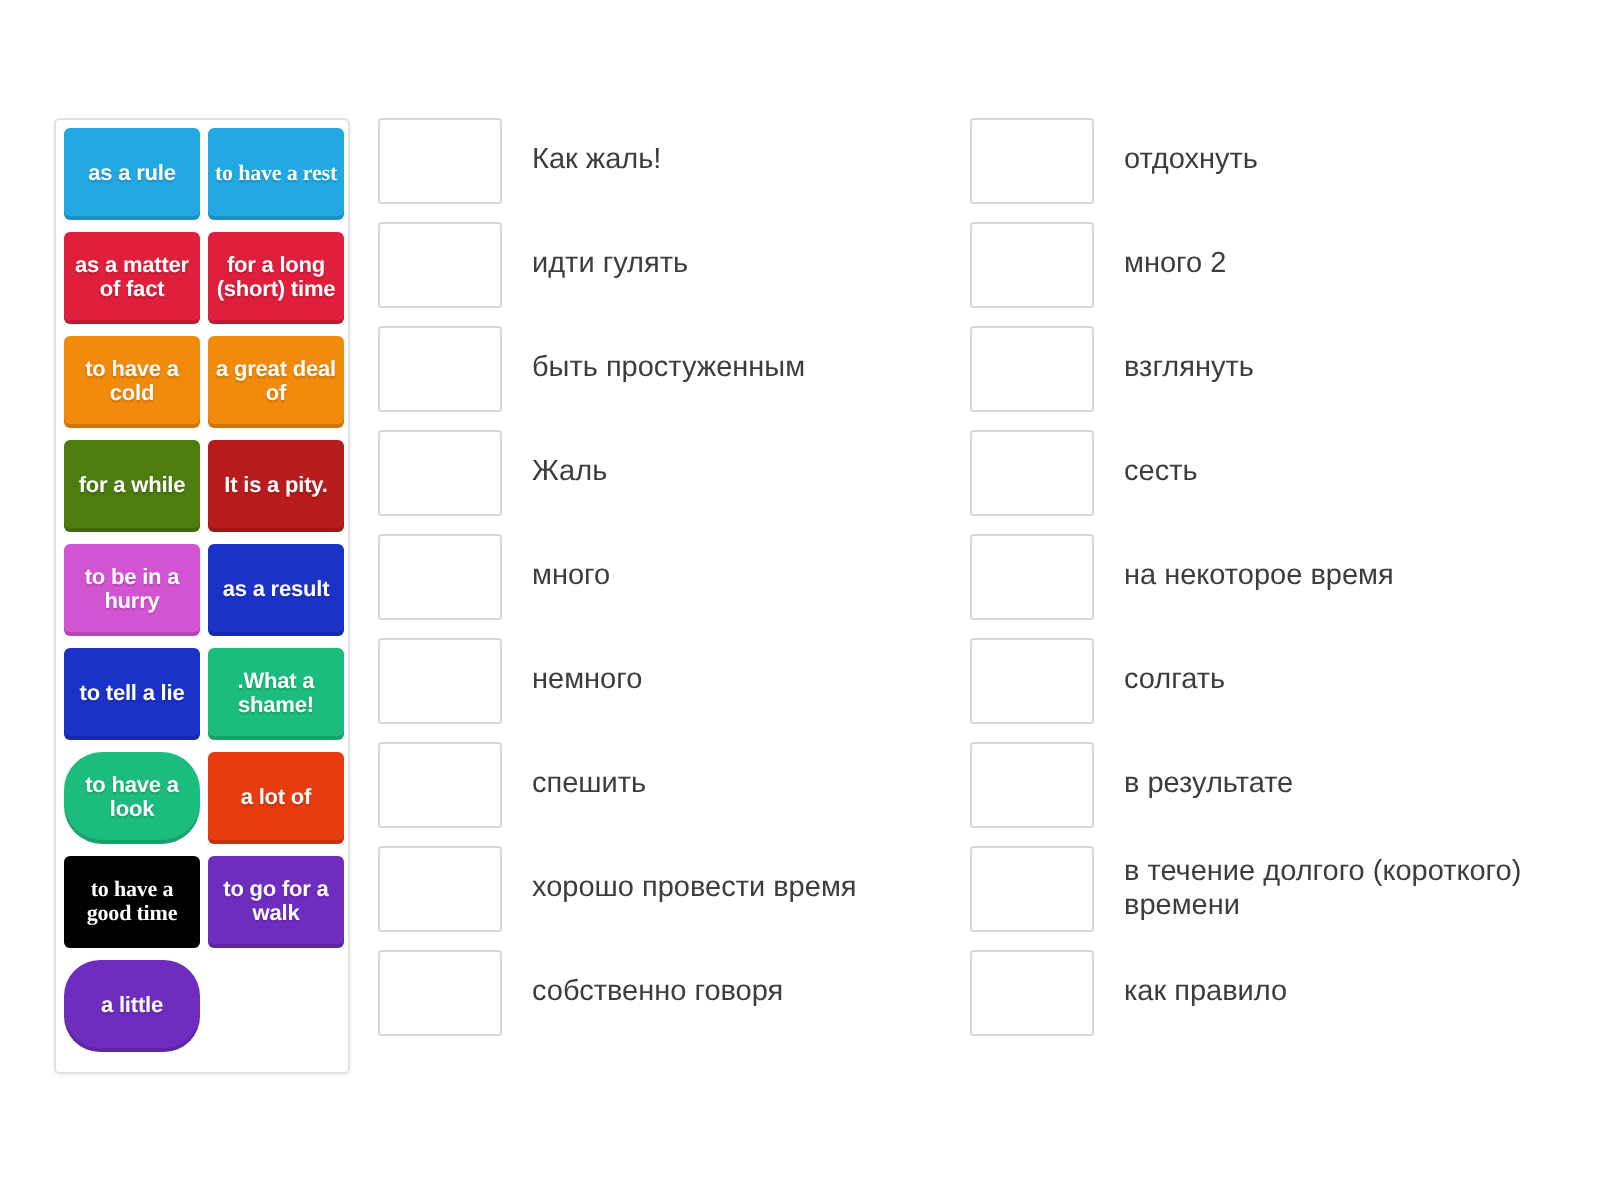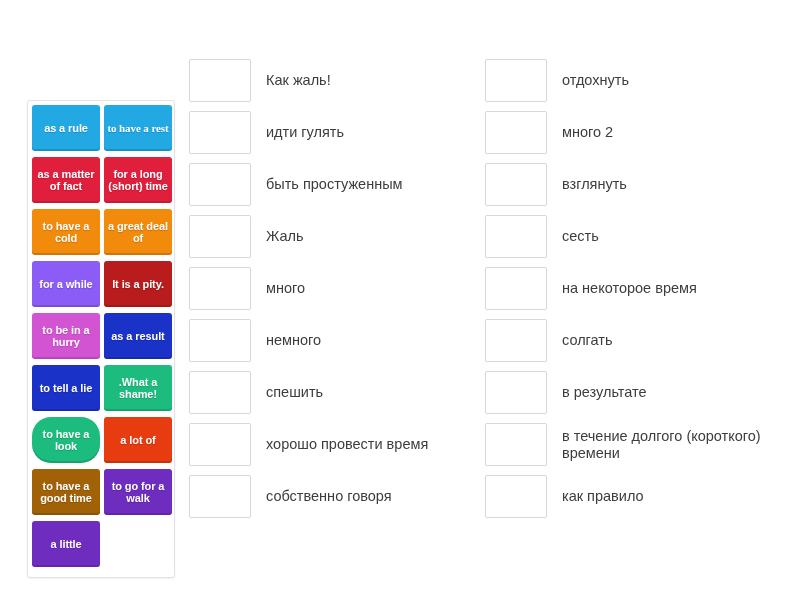--- a/index.html
+++ b/index.html
@@ -26,21 +26,20 @@
     left: 27px;
     top: 59px;
     width: 148px;
     height: 478px;
     box-sizing: border-box;
     background: #ffffff;
     border: 1px solid #e2e2e2;
     border-radius: 3px;
     box-shadow: 0 1px 2px rgba(0,0,0,0.06);
     padding: 4px 3px 3px 4px;
-    margin-top: 41px;
   }
   #tile-grid {
     display: grid;
     grid-template-columns: 68px 68px;
     grid-auto-rows: 46px;
     column-gap: 4px;
     row-gap: 6px;
   }
   .tile {
     box-sizing: border-box;
@@ -102,31 +101,31 @@
 <div id="app">
 
   <div id="tile-panel">
     <div id="tile-grid">
         <div class="tile" style="background: rgb(34, 168, 226);">as a rule</div>
         <div class="tile" style="background: rgb(34, 168, 226); font-family: Liberation Serif, serif;">to have a rest</div>
         <div class="tile" style="background: rgb(224, 31, 61);">as a matter of fact</div>
         <div class="tile" style="background: rgb(224, 31, 61);">for a long (short) time</div>
         <div class="tile" style="background: rgb(242, 138, 12);">to have a cold</div>
         <div class="tile" style="background: rgb(242, 138, 12);">a great deal of</div>
-        <div class="tile" style="background: #8b5cf6;">for a while</div>
+        <div class="tile" style="background: #4d7c0f;">for a while</div>
         <div class="tile" style="background: #b91c1c;">It is a pity.</div>
         <div class="tile" style="background: rgb(211, 84, 211);">to be in a hurry</div>
         <div class="tile" style="background: rgb(27, 50, 200);">as a result</div>
         <div class="tile" style="background: rgb(27, 50, 200);">to tell a lie</div>
         <div class="tile" style="background: rgb(27, 188, 126);">.What a shame!</div>
         <div class="tile" style="background: rgb(27, 188, 126); border-radius: 19px;">to have a look</div>
         <div class="tile" style="background: rgb(231, 59, 16);">a lot of</div>
-        <div class="tile" style="background: #a16207;">to have a good time</div>
+        <div class="tile" style="background: #000000; font-family: Liberation Serif, serif;">to have a good time</div>
         <div class="tile" style="background: rgb(111, 45, 192);">to go for a walk</div>
-        <div class="tile" style="background: rgb(111, 45, 192);">a little</div>
+        <div class="tile" style="background: rgb(111, 45, 192); border-radius: 18px;">a little</div>
       </div>
   </div>
 
   <div class="match-col" id="match-col-1">
       <div class="match-row">
         <div class="drop-box"></div>
         <div class="match-label">Как жаль!</div>
       </div>
       <div class="match-row">
         <div class="drop-box"></div>

